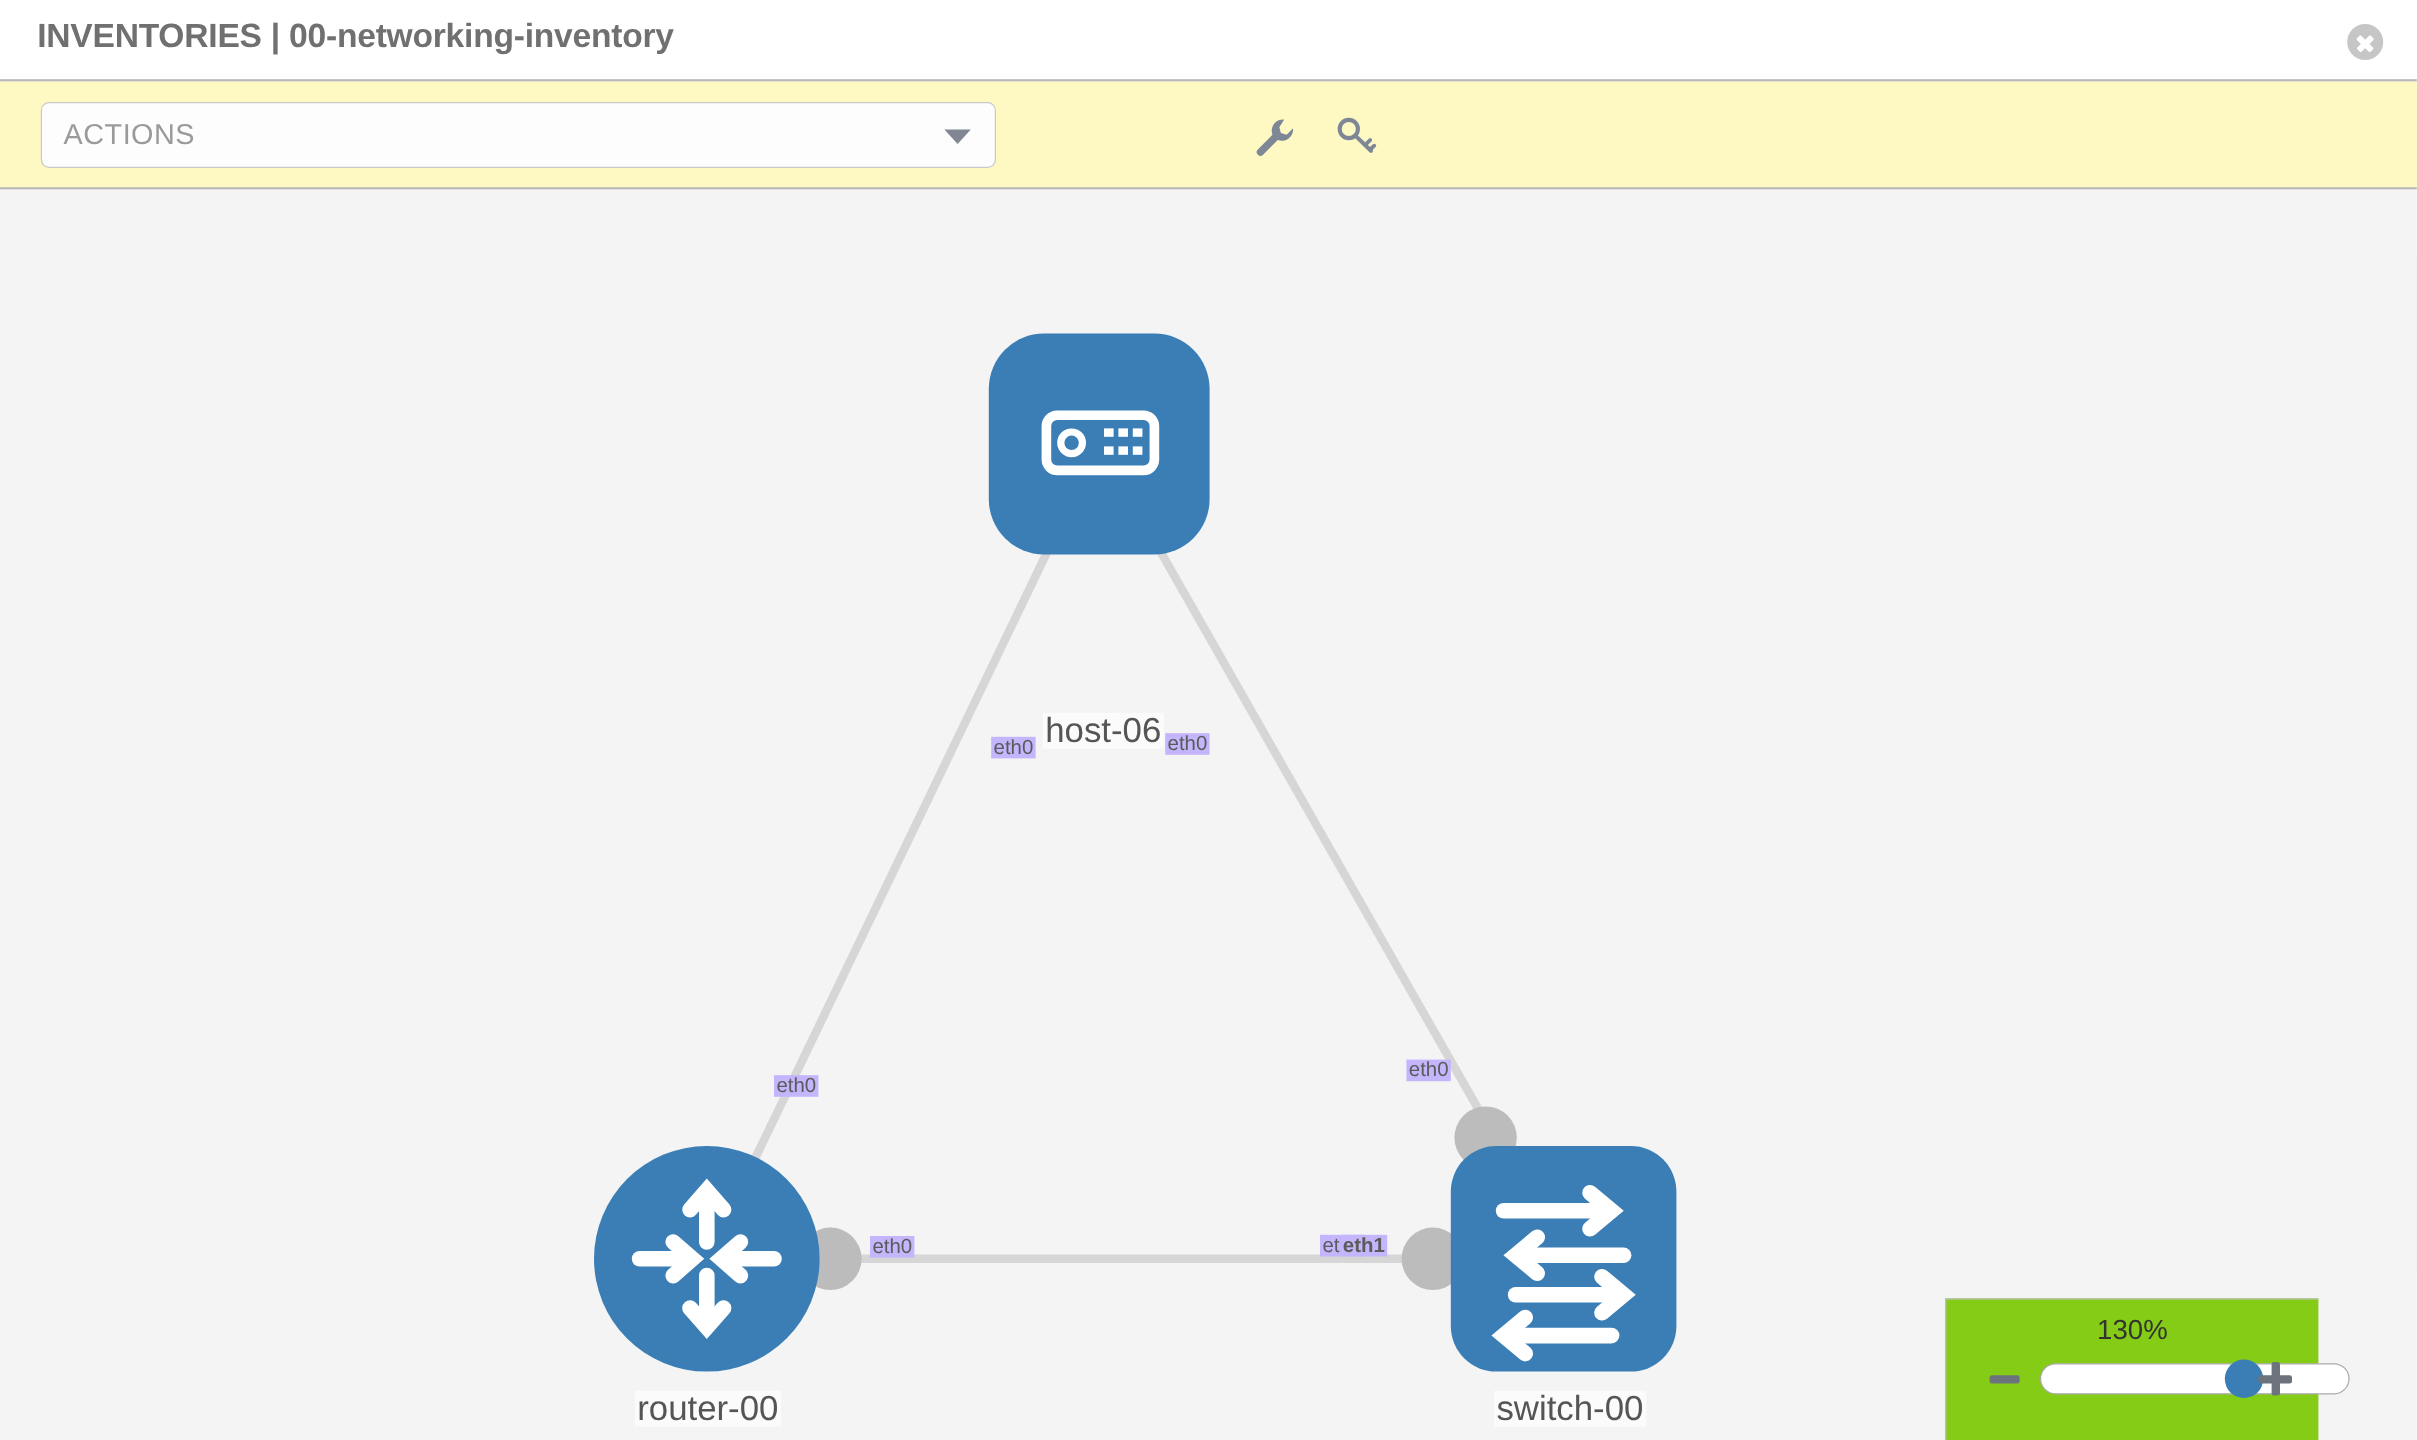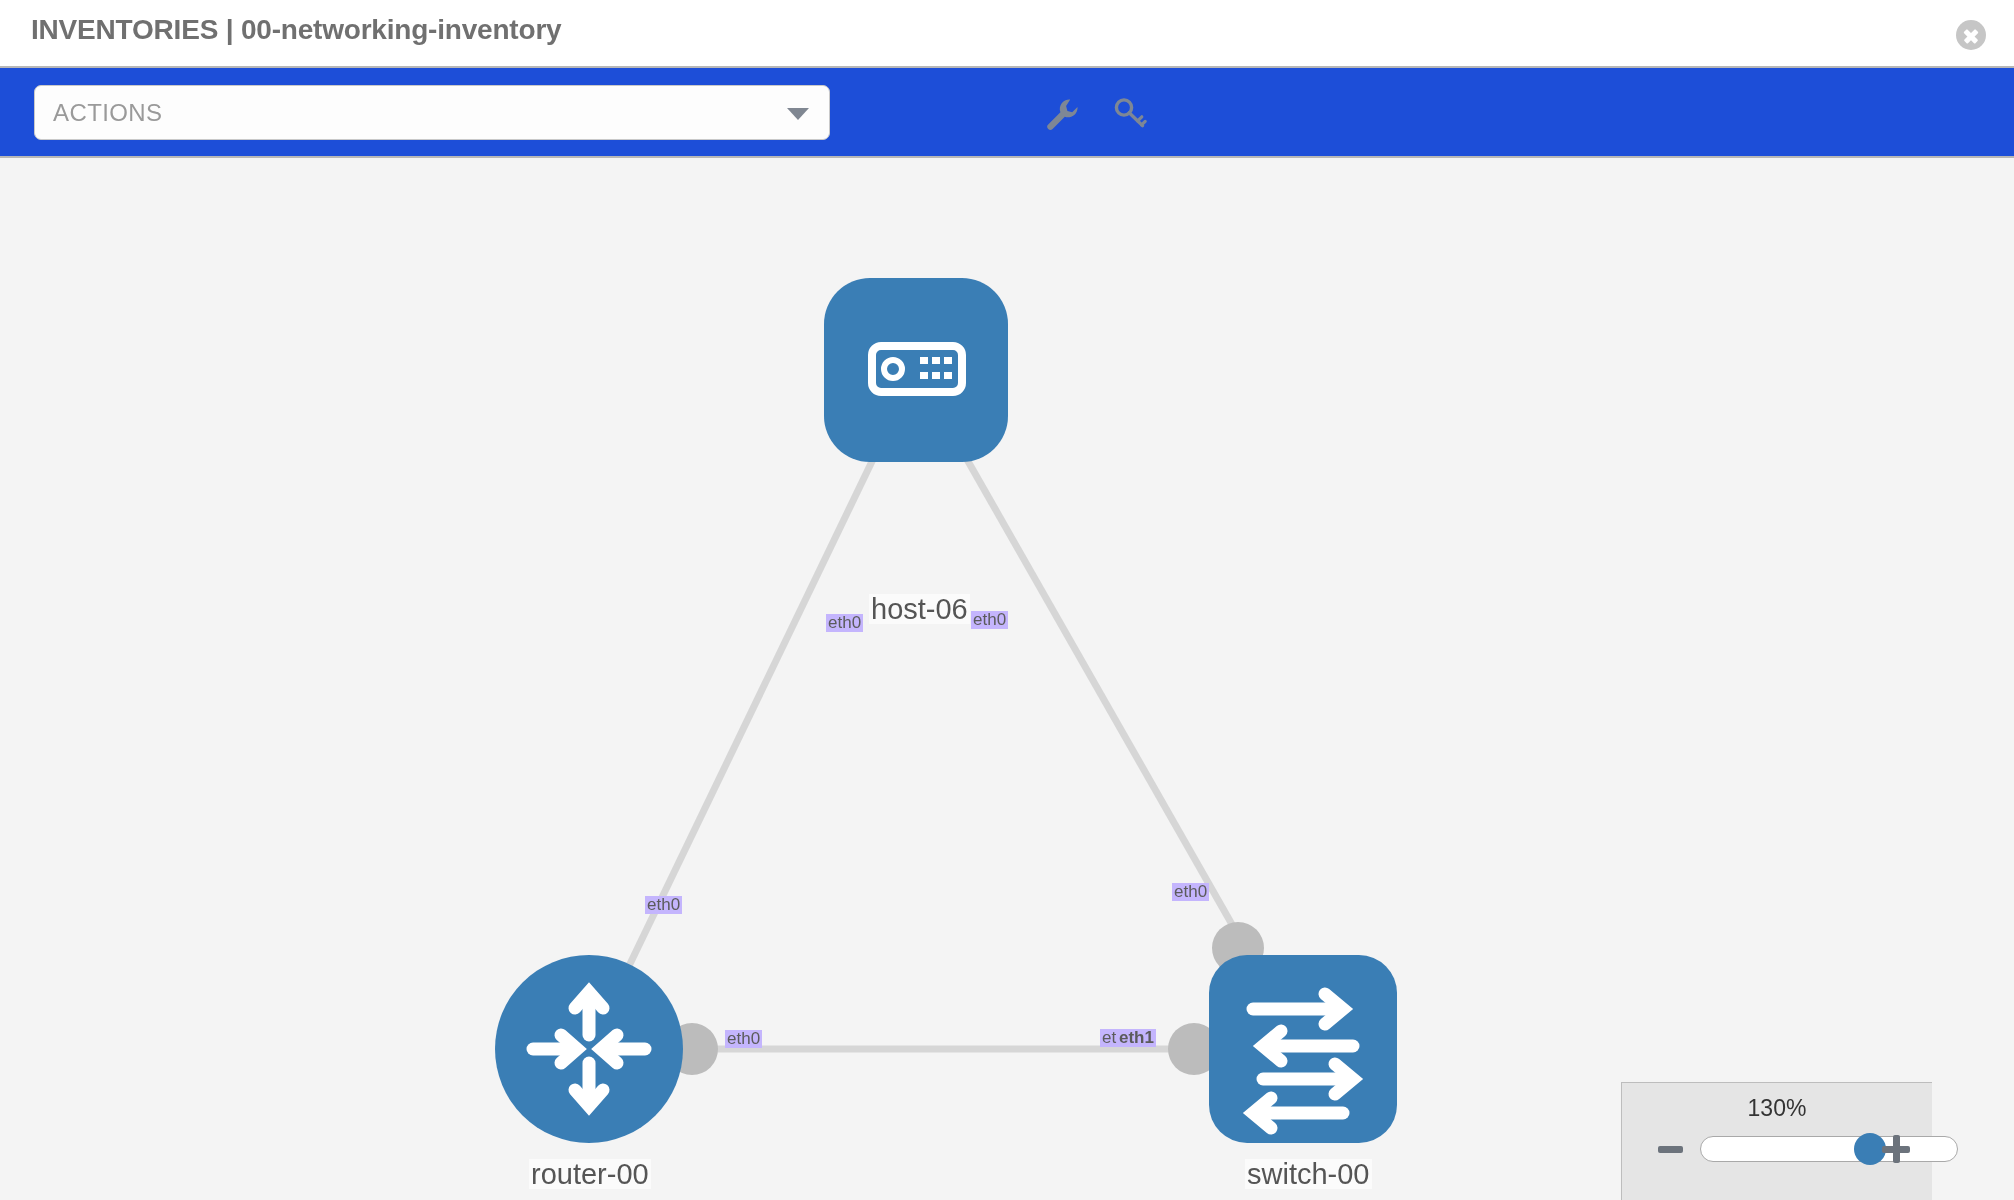--- a/index.html
+++ b/index.html
@@ -67,21 +67,21 @@
   }
   .close-icon::before { transform: rotate(45deg); }
   .close-icon::after  { transform: rotate(-45deg); }
 
   
   .toolbar {
     position: absolute;
     top: 68px; left: 0;
     width: 2014px;
     height: 90px;
-    background: #1d4ed8;
+    background: #fef9c3;
     border-bottom: 2px solid #b7b7b7;
     box-sizing: border-box;
   }
 
   .actions-select {
     position: absolute;
     left: 34px;
     top: 17px;
     width: 796px;
     height: 55px;
@@ -174,21 +174,21 @@
     padding: 0 2px;
   }
 
   
   .zoom-panel {
     position: absolute;
     left: 1621px;
     top: 1082px;
     width: 311px;
     height: 118px;
-    background: #e5e5e5;
+    background: #84cc16;
     border: 1px solid #bdbdbd;
     border-right: none;
     border-bottom: none;
     box-sizing: border-box;
   }
   .zoom-level {
     position: absolute;
     top: 12px;
     left: 0;
     width: 100%;

